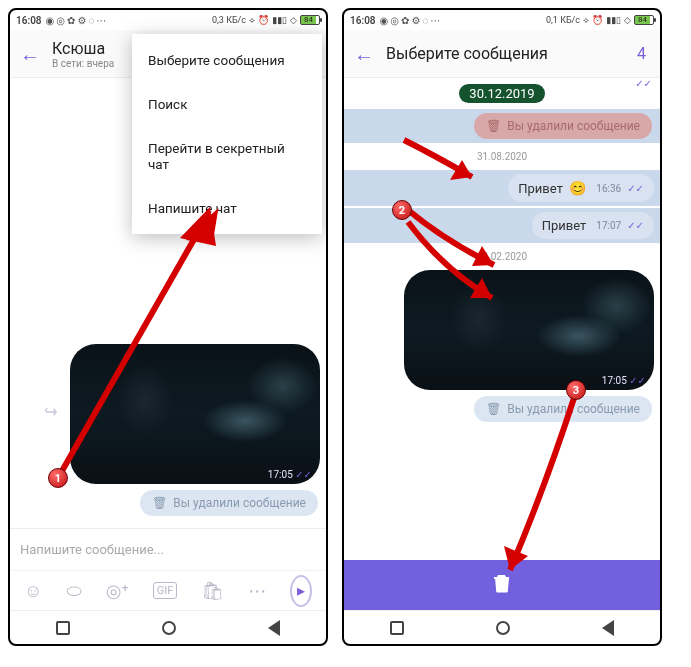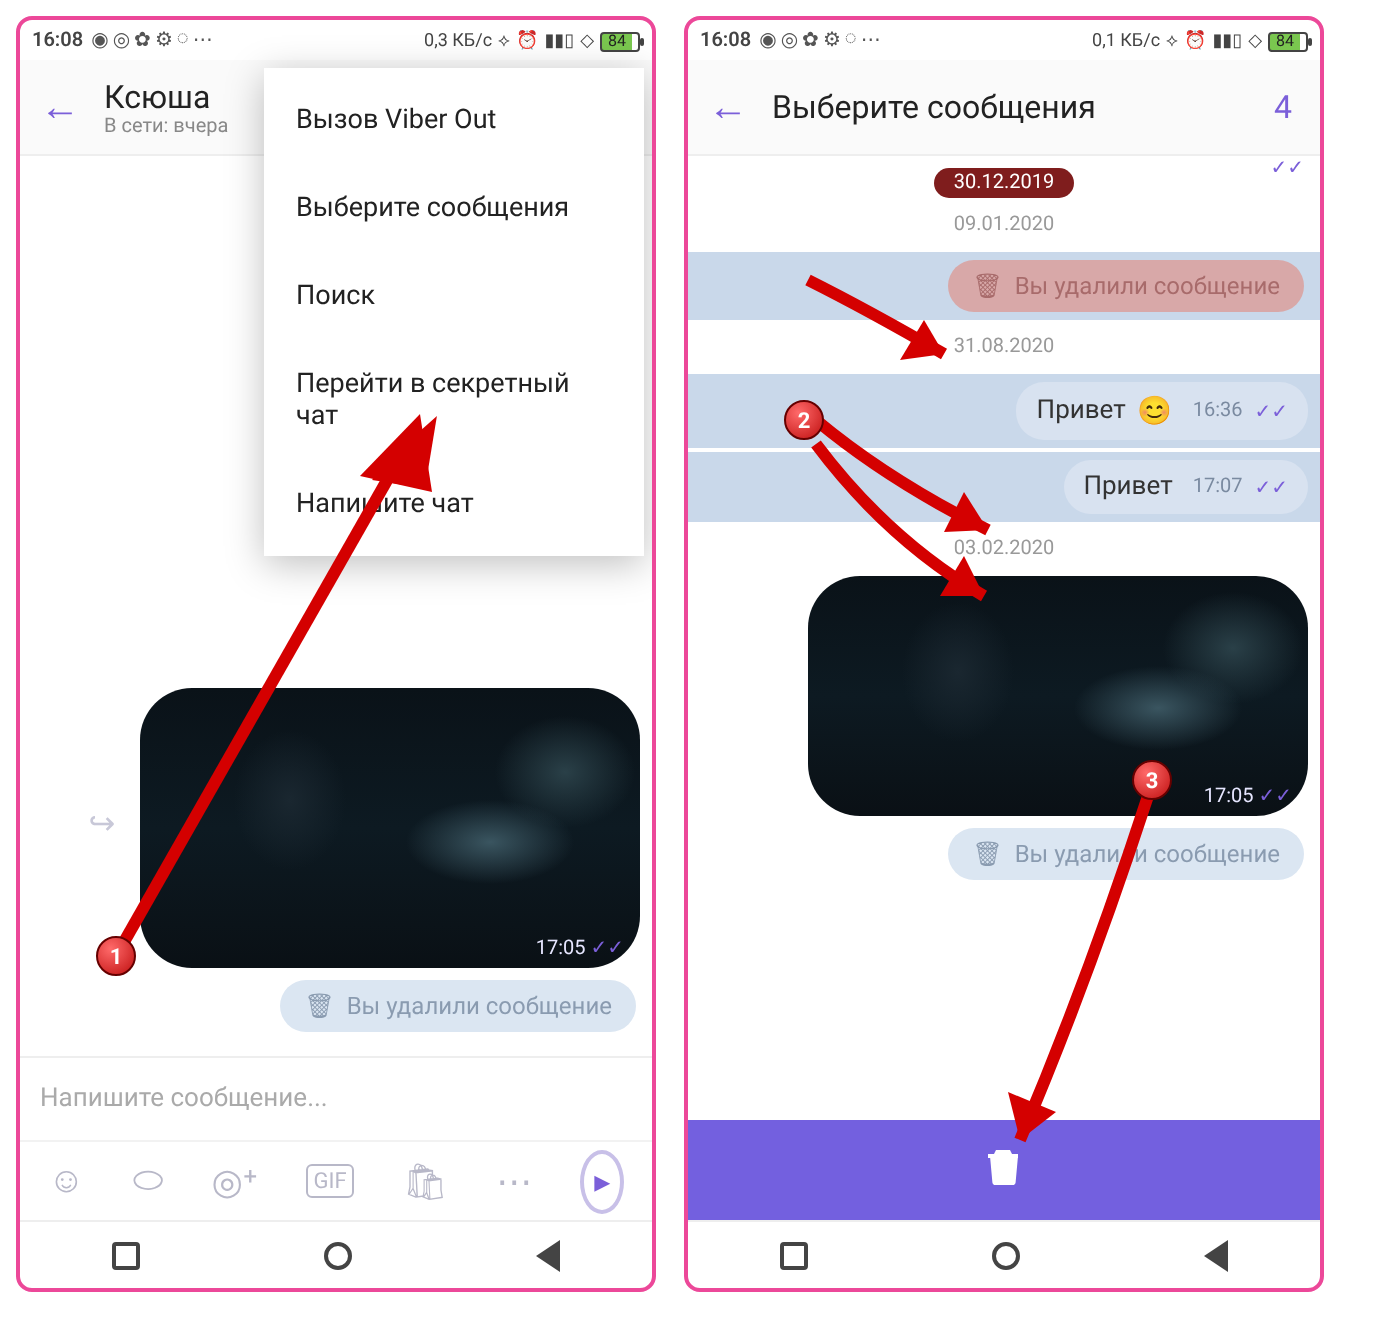--- a/index.html
+++ b/index.html
@@ -9,21 +9,21 @@
     width: 691px;
     height: 667px;
     position: relative;
     display: flex;
     gap: 14px;
     padding: 8px;
   }
   .phone {
     width: 320px;
     height: 638px;
-    border: 2px solid #ec4899;
+    border: 2px solid #000000;
     border-radius: 8px;
     background: #fff;
     display: flex;
     flex-direction: column;
     position: relative;
     overflow: hidden;
   }
   
   .status-bar {
     height: 20px;
@@ -31,21 +31,21 @@
     align-items: center;
     justify-content: space-between;
     padding: 0 6px;
     font-size: 10px;
     color: #444;
   }
   .status-left { display: flex; align-items: center; gap: 4px; }
   .status-left .time { font-weight: 600; }
   .status-icons-outline { display: flex; gap: 2px; }
   .status-icons-outline span { font-size: 10px; color: #555; }
-  .status-right { display: flex; align-items: flex-end; gap: 3px; font-size: 9px; }
+  .status-right { display: flex; align-items: center; gap: 3px; font-size: 9px; }
   .battery {
     display: inline-block; width: 20px; height: 10px;
     border: 1px solid #444; border-radius: 2px; position: relative;
     background: linear-gradient(to right, #7ac74f 84%, transparent 84%);
   }
   .battery::after { content:""; position:absolute; right:-3px; top:2px; width:2px; height:4px; background:#444; border-radius:1px;}
   .battery-text { font-size: 8px; position: absolute; left: 3px; top: -1px; color: #222; font-weight: 400;}
   
   .chat-header {
     height: 48px;
@@ -65,23 +65,23 @@
   .chat-body {
     flex: 1;
     background: #fff;
     position: relative;
     overflow: hidden;
     padding: 4px 6px;
   }
   .date-chip {
     display: block;
     margin: 6px auto;
-    background: #7f1d1d;
+    background: #14532d;
     color: #fff;
-    font-size: 10px;
+    font-size: 13px;
     padding: 2px 10px;
     border-radius: 10px;
     width: fit-content;
   }
   .date-text {
     display: block;
     text-align: center;
     font-size: 10px;
     color: #999;
     margin: 8px 0;
@@ -247,21 +247,20 @@
 
   <div class="chat-header">
     <span class="back-arrow">←</span>
     <div class="header-titles">
       <div class="header-name">Ксюша</div>
       <div class="header-sub">В сети: вчера</div>
     </div>
   </div>
 
   <div class="dropdown">
-    <div class="dropdown-item">Вызов Viber Out</div>
     <div class="dropdown-item">Выберите сообщения</div>
     <div class="dropdown-item">Поиск</div>
     <div class="dropdown-item">Перейти в секретный чат</div>
     <div class="dropdown-item">Напишите чат</div>
   </div>
 
   <div class="chat-body" style="display:flex; flex-direction:column; justify-content:flex-end;">
     <div class="photo-wrap">
       <div class="share-icon">↪</div>
       <div class="photo-msg">
@@ -335,21 +334,20 @@
     <span class="back-arrow">←</span>
     <div class="header-titles">
       <div class="header-name">Выберите сообщения</div>
     </div>
     <span class="header-count">4</span>
   </div>
 
   <div class="chat-body" style="padding-top:0;">
     <span class="small-ticks-top">✓✓</span>
     <span class="date-chip">30.12.2019</span>
-    <span class="date-text">09.01.2020</span>
 
     <div class="row-sel">
       <div class="deleted-bubble sel">
         <span>🗑</span>
         <span>Вы удалили сообщение</span>
       </div>
     </div>
 
     <span class="date-text">31.08.2020</span>
 

